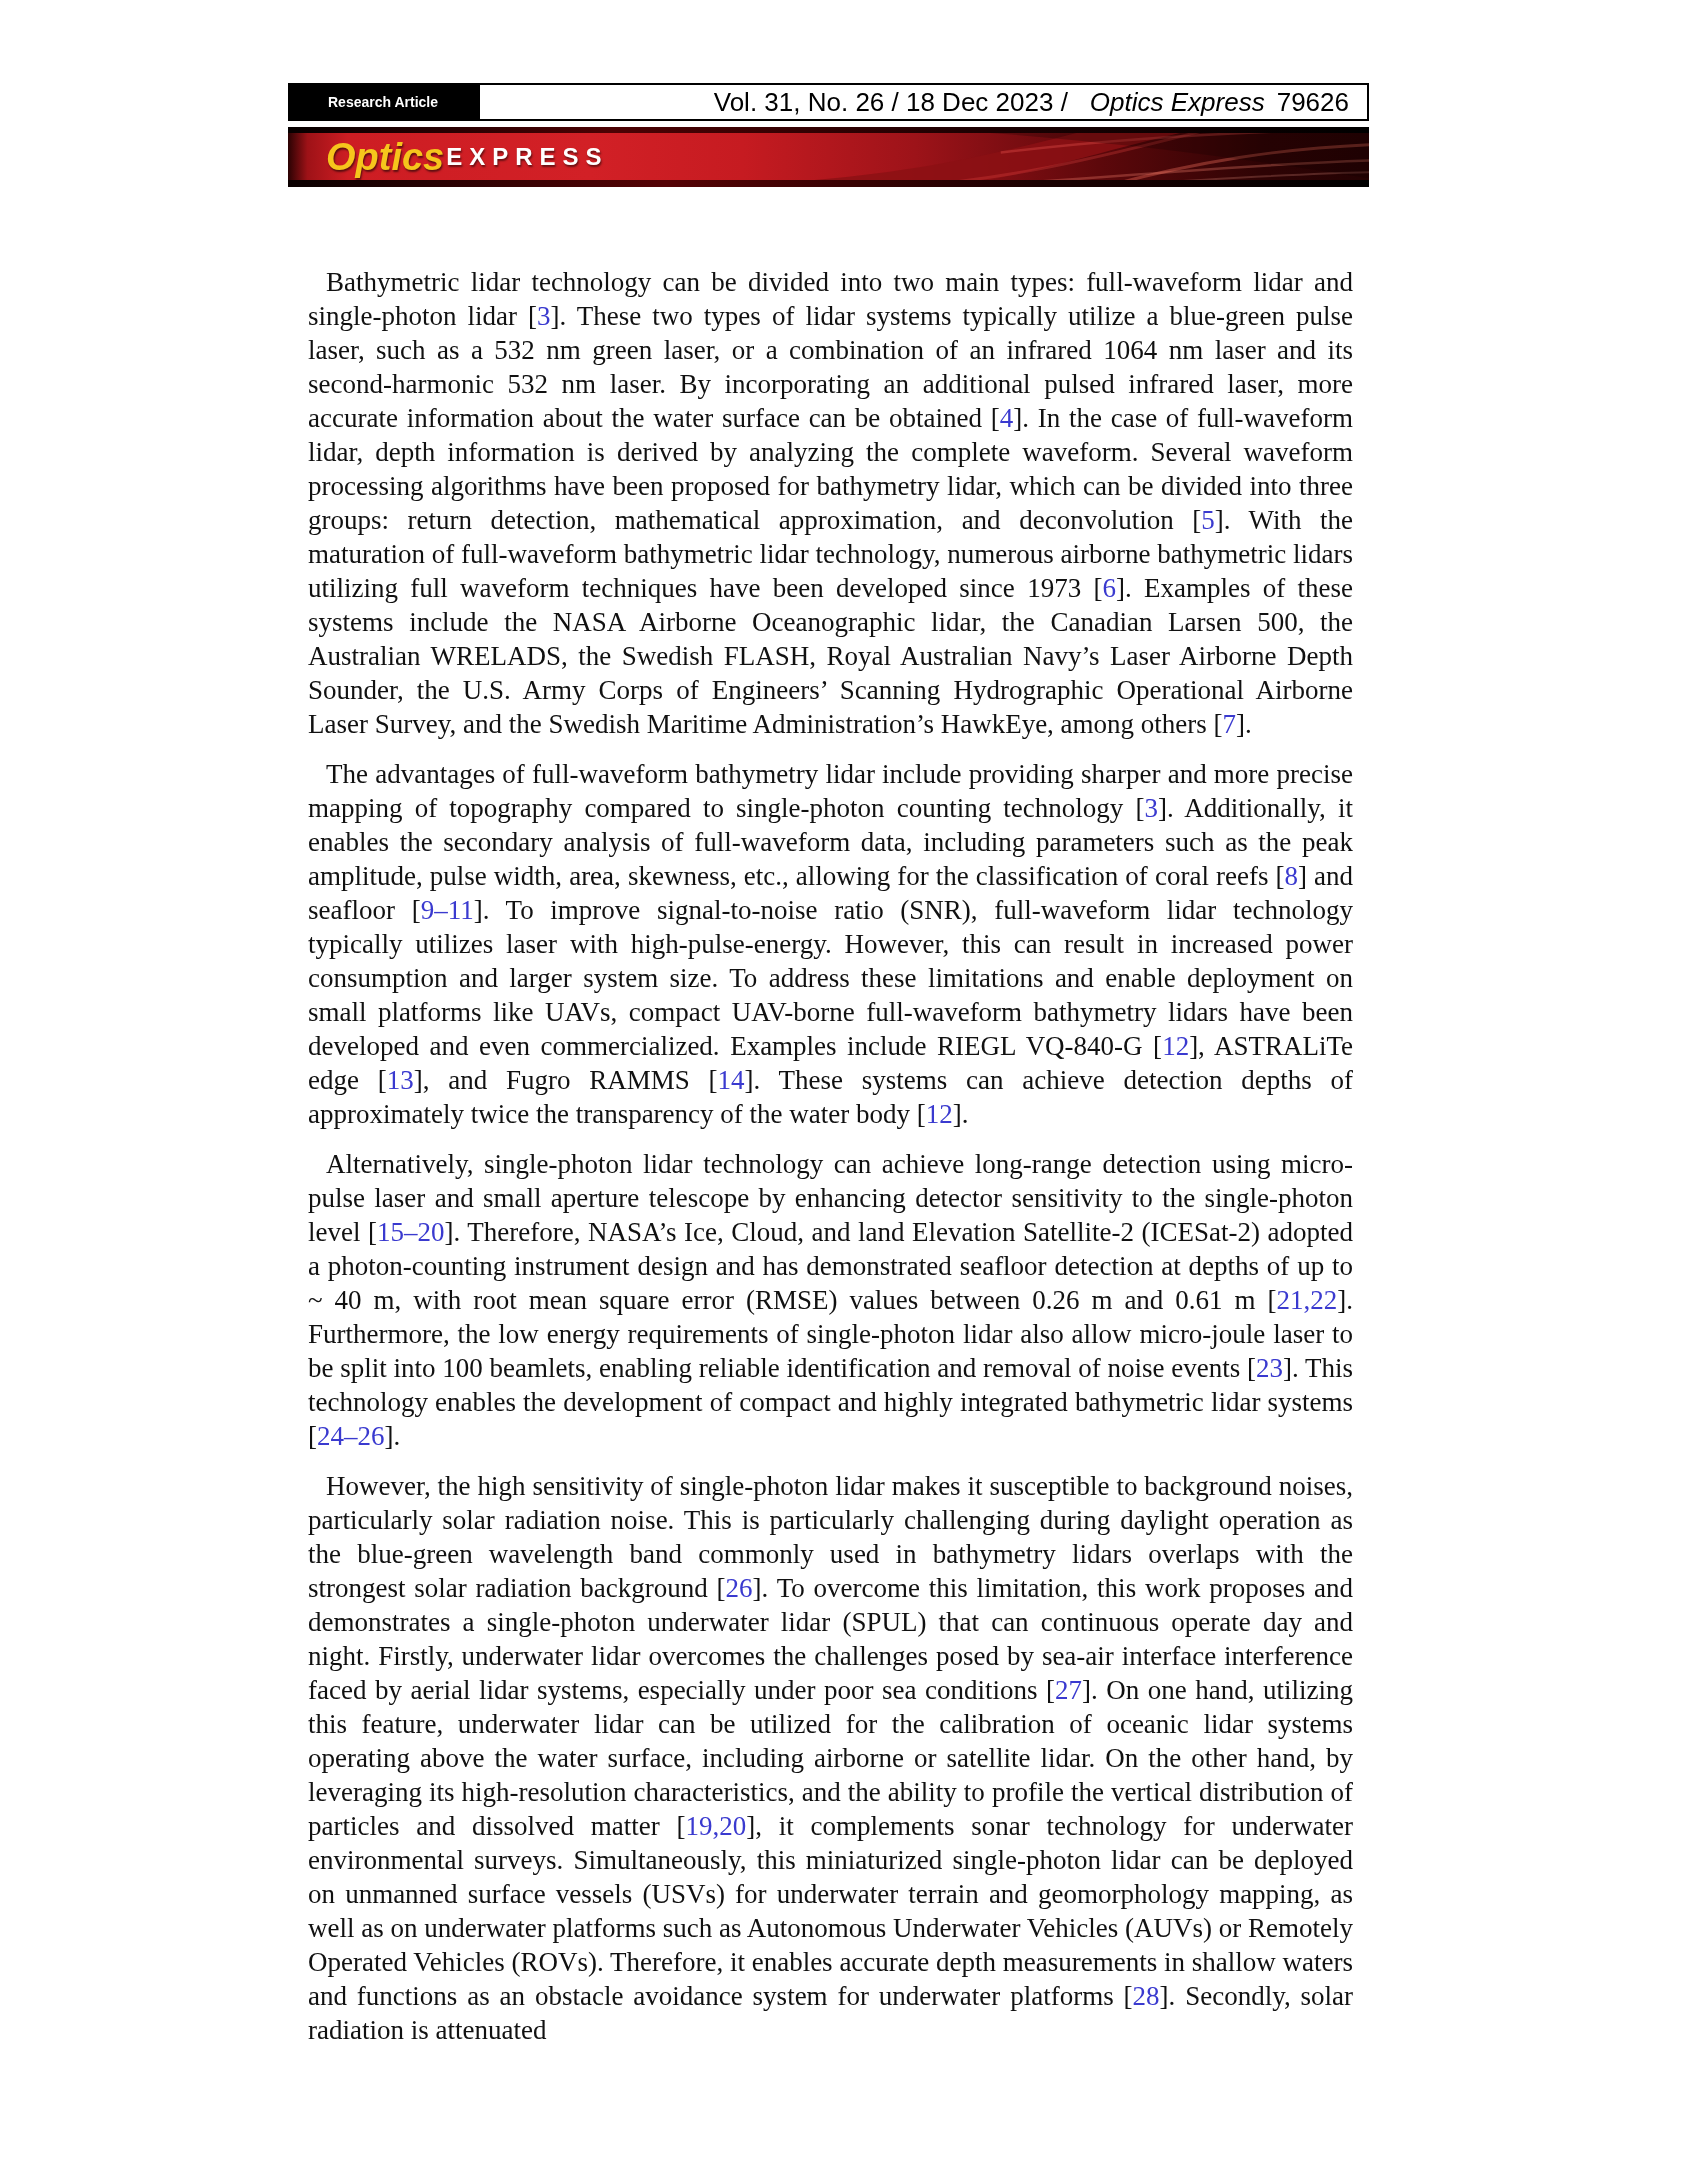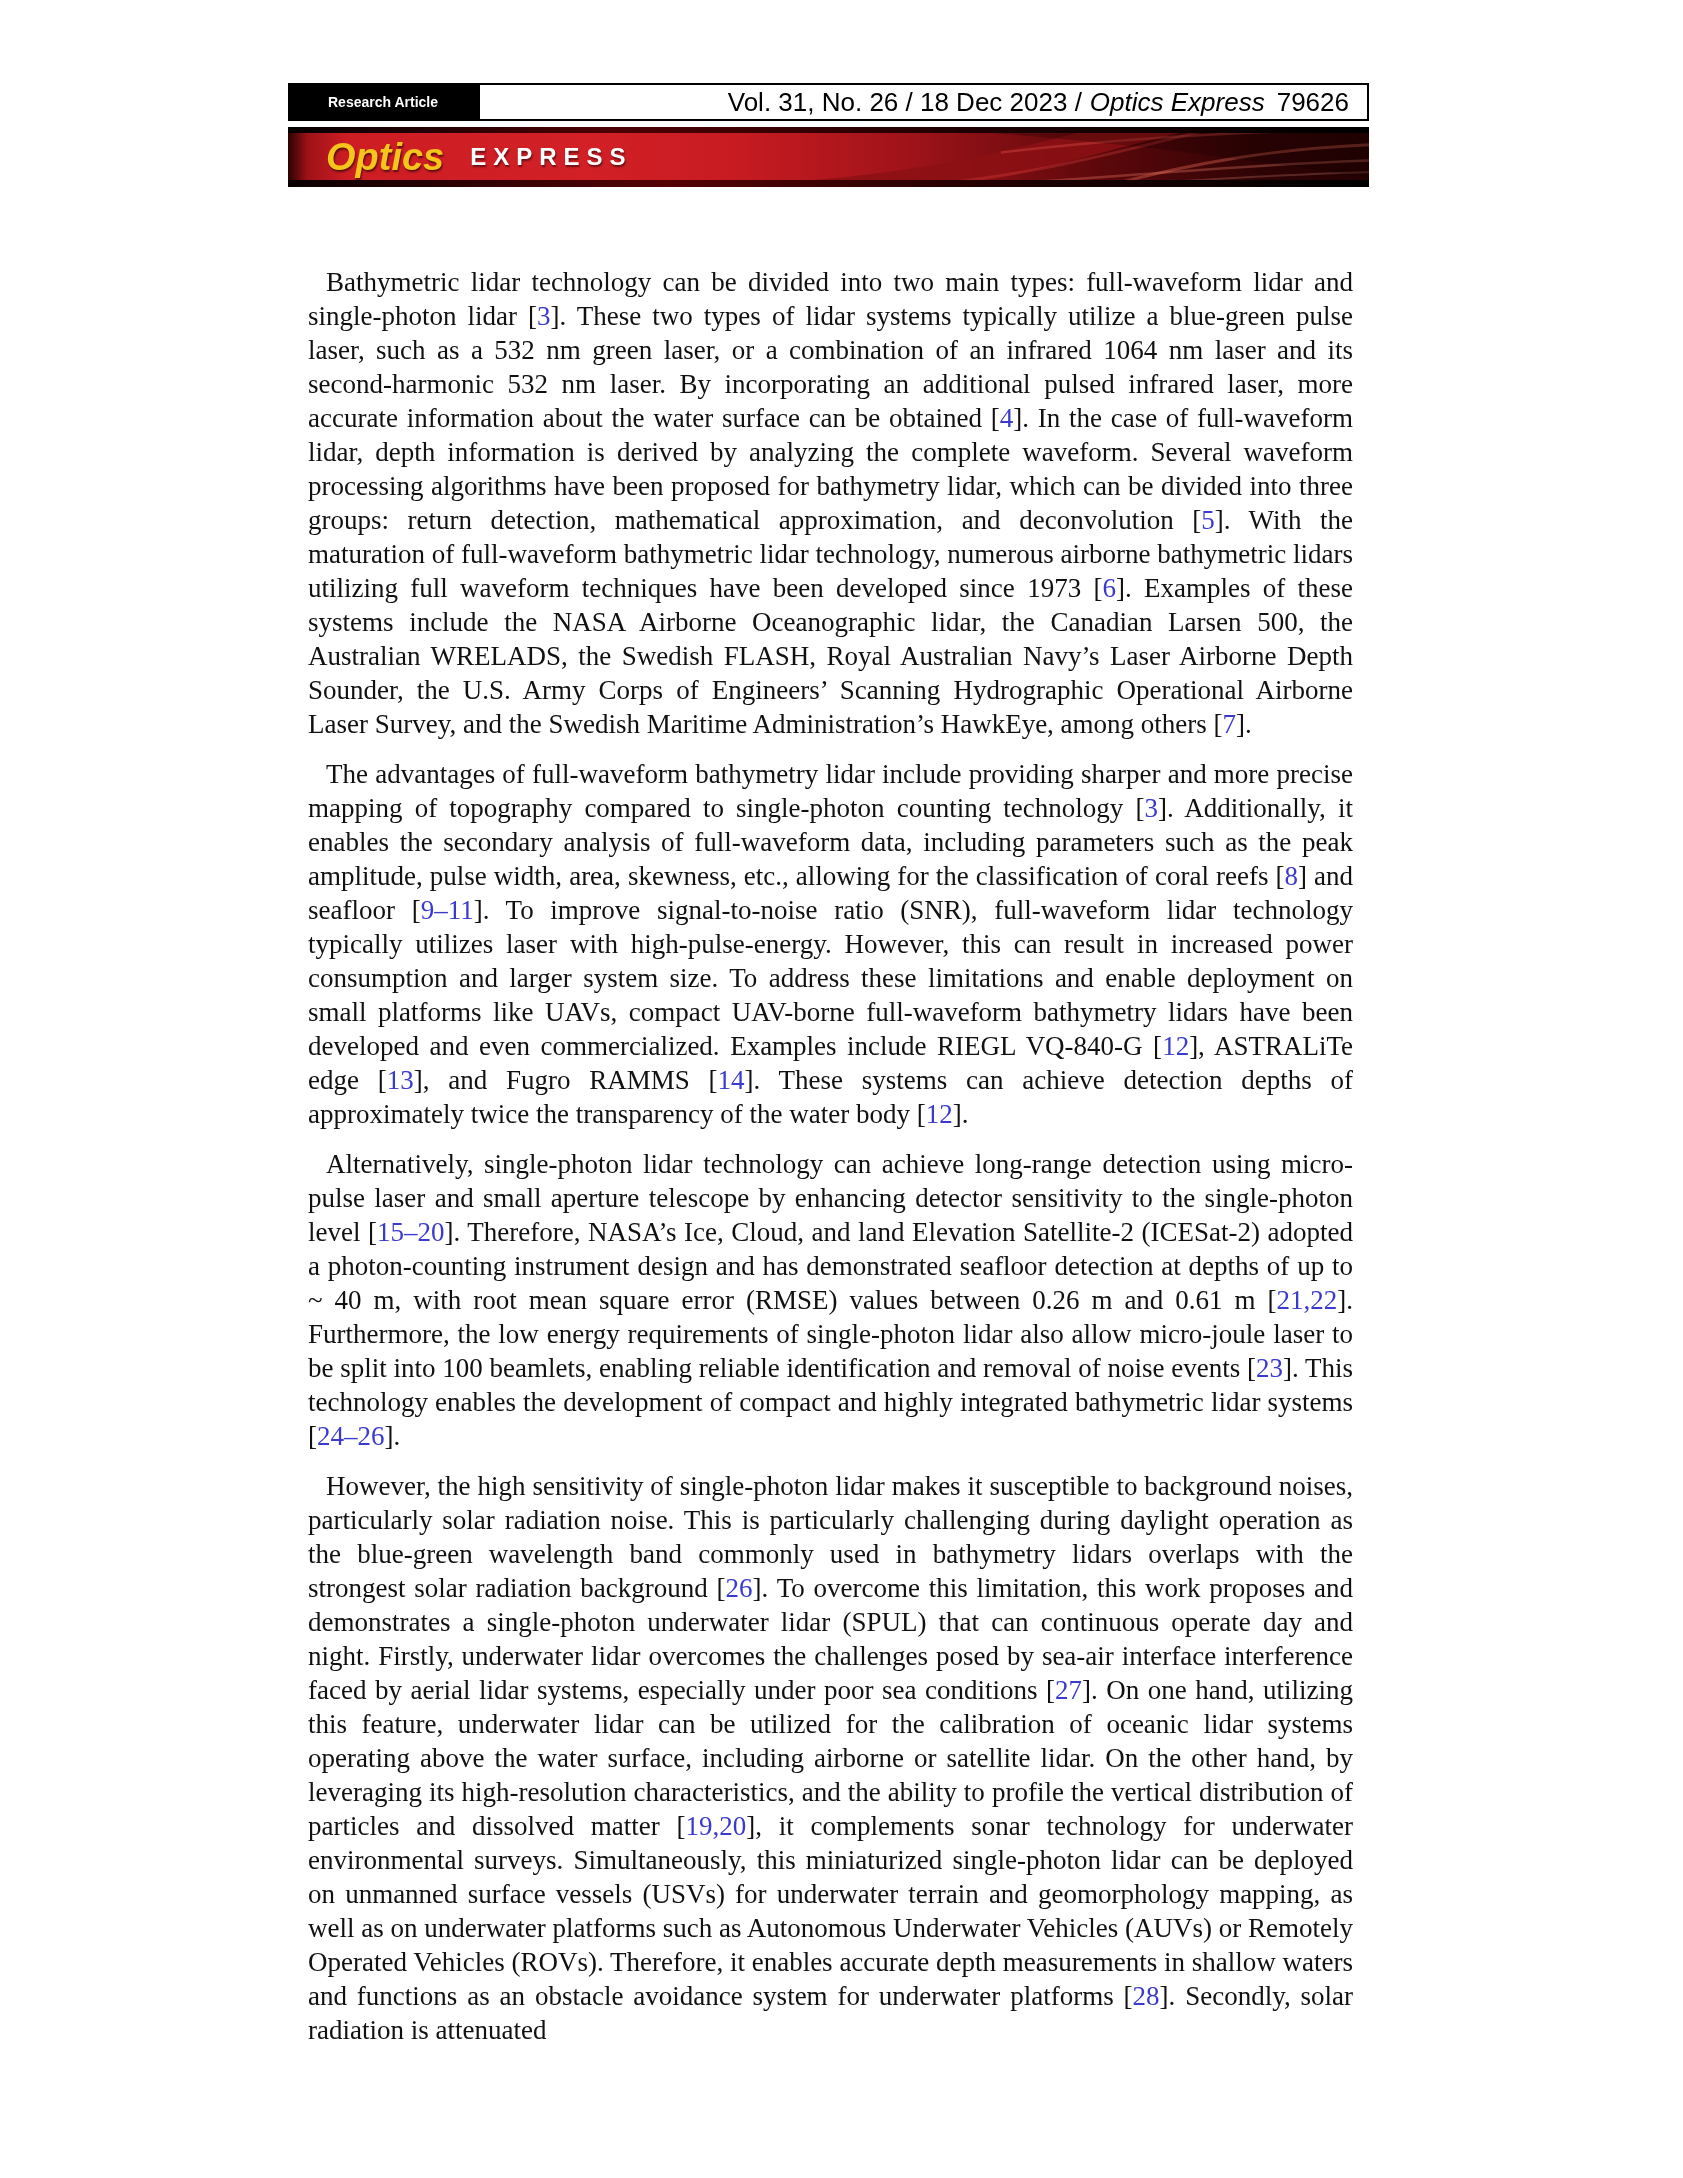--- a/index.html
+++ b/index.html
@@ -39,21 +39,21 @@
     border: 2px solid #000000;
     display: flex;
     align-items: center;
     justify-content: flex-end;
     padding-right: 18px;
     font-family: "Liberation Sans", sans-serif;
     font-size: 26px;
     color: #000000;
     white-space: nowrap;
   }
-  .citation-box .journal-name { font-style: italic; margin-left: 8px; }
+  .citation-box .journal-name { font-style: italic; margin-left: 22px; }
   .citation-box .page-number { margin-left: 12px; }
 
   
   .banner {
     position: absolute;
     left: 288px;
     top: 127px;
     width: 1081px;
     height: 60px;
     overflow: hidden;
@@ -75,21 +75,21 @@
     z-index: 3;
   }
   .banner-swoosh {
     position: absolute; inset: 0;
     width: 100%; height: 100%;
     z-index: 1;
   }
   .logo {
     position: absolute;
     left: 38px; top: 0; height: 100%;
-    display: flex; align-items: center; gap: 26px;
+    display: flex; align-items: center; gap: 2px;
     z-index: 4;
   }
   .logo-optics {
     color: #f6c51c;
     font-family: "Liberation Sans", sans-serif;
     font-style: italic;
     font-weight: 700;
     font-size: 38px;
     text-shadow: 1px 2px 2px rgba(0,0,0,0.55);
   }

